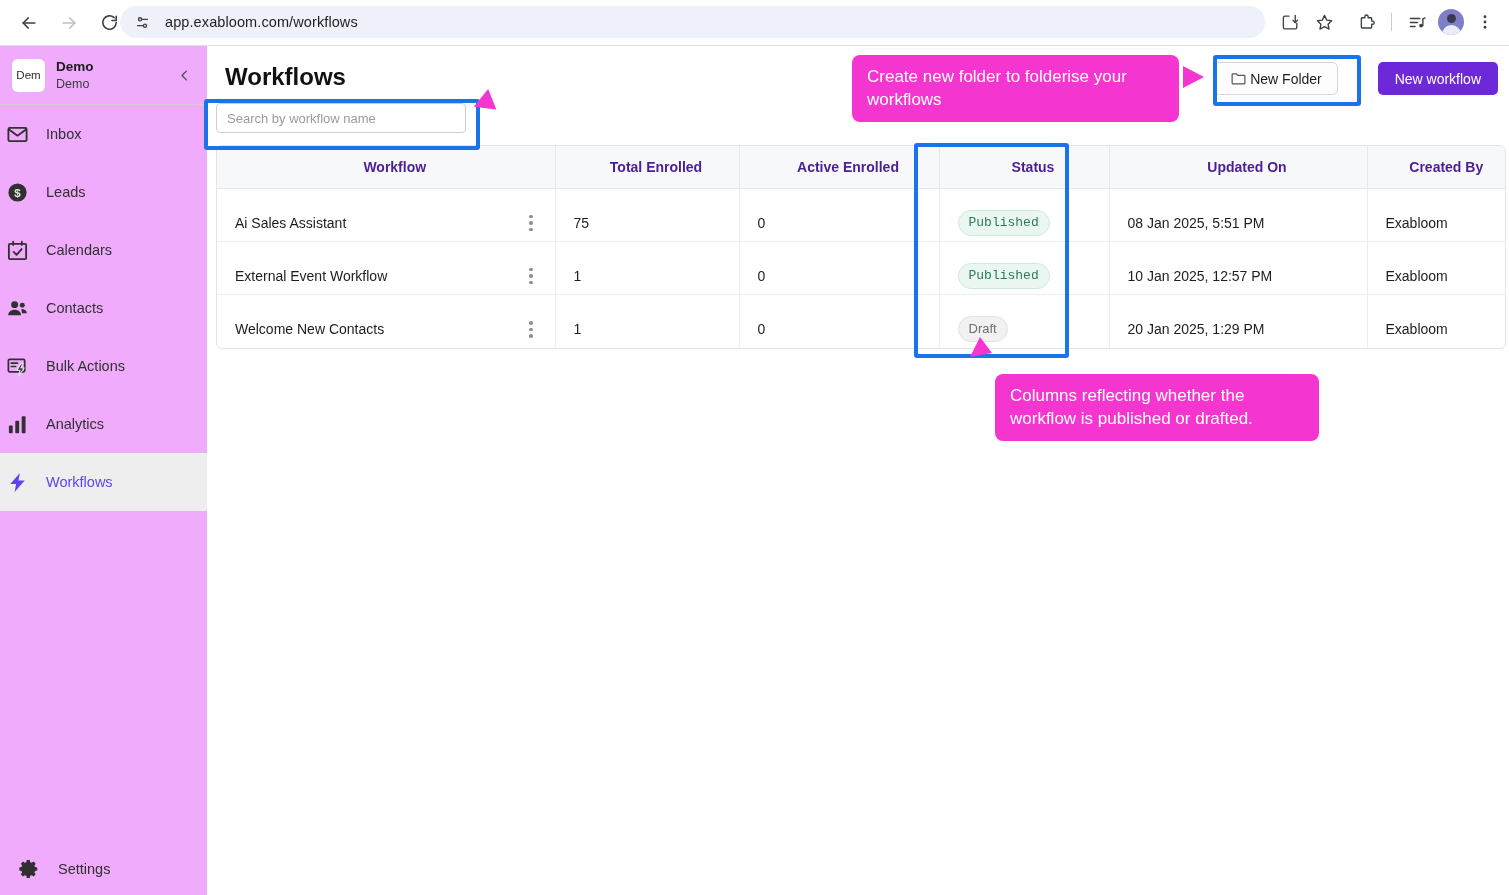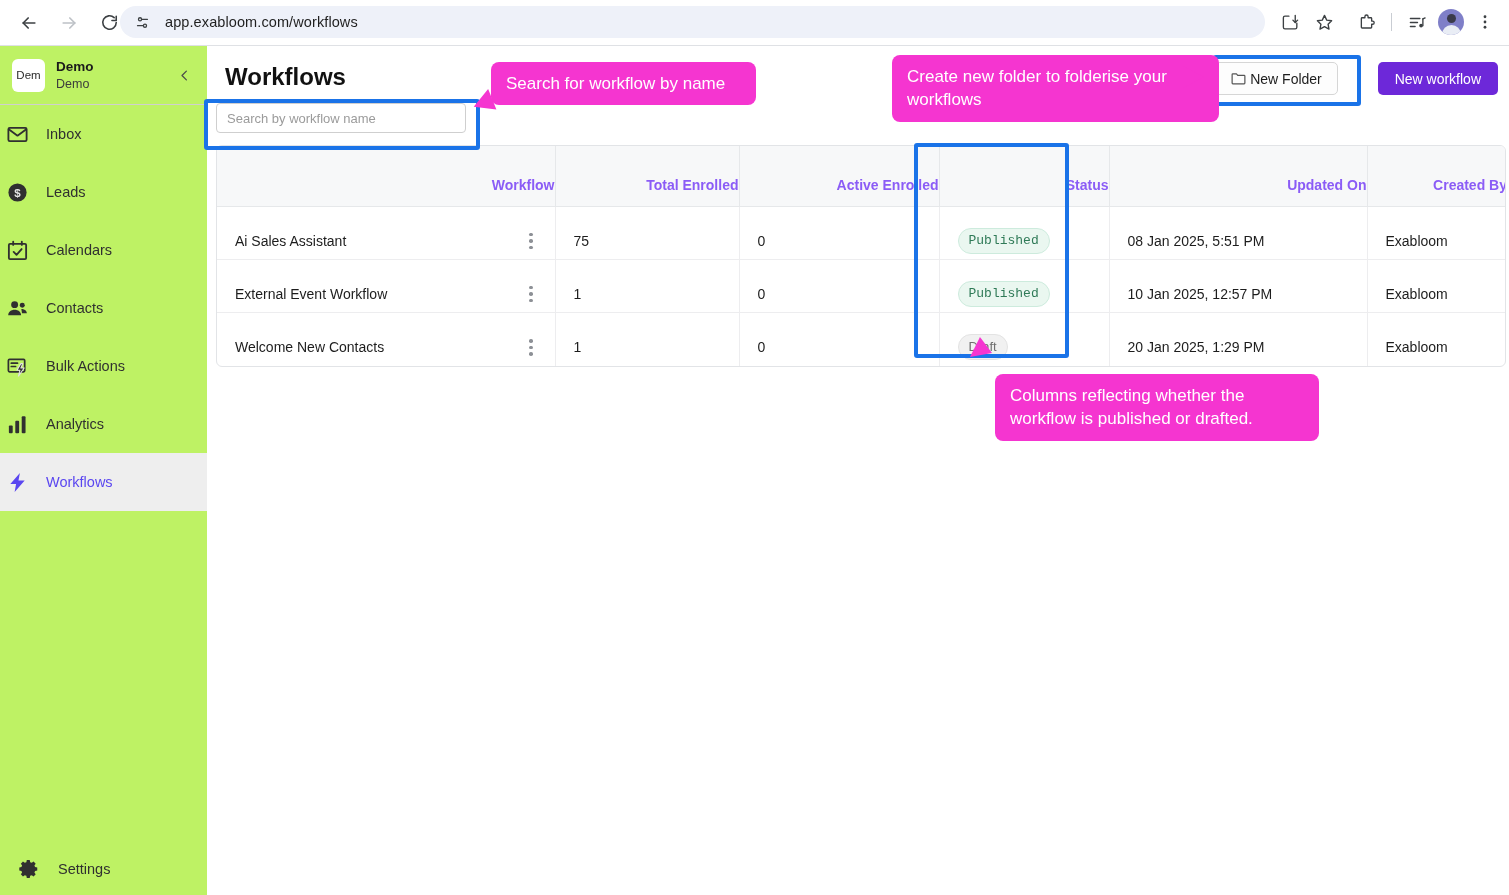--- a/index.html
+++ b/index.html
@@ -60,21 +60,21 @@
     border-radius: 10px 10px 0 0; background: #e9edf5;
   }
   .chrome-hairline {
     position: absolute; left: 0; top: 45px; width: 1509px; height: 1px;
     background: #dfe1e5;
   }
 
   
   .sidebar {
     position: absolute; left: 0; top: 46px; width: 207px; height: 849px;
-    background: #bef264;
+    background: #f0abfc;
   }
   .sb-header {
     height: 58px; display: flex; align-items: center; padding: 0 12px;
   }
   .sb-logo {
     width: 33px; height: 33px; border-radius: 6px; background: #ffffff;
     display: flex; align-items: center; justify-content: center;
     font-size: 11.5px; color: #2b2b2b; flex: 0 0 auto;
   }
   .sb-names { margin-left: 11px; flex: 1 1 auto; line-height: 1.15; }
@@ -143,22 +143,22 @@
   
   .table-wrap {
     position: absolute; left: 9px; top: 99px;
     width: 1290px;
     border: 1px solid #e2e4e7; border-radius: 6px;
     overflow: hidden; background: #fff;
   }
   table { width: 100%; border-collapse: collapse; table-layout: fixed; }
   thead tr { background: #f7f8f9; }
   th {
-    text-align: right; font-size: 14px; font-weight: bold; color: #8b5cf6;
-    padding: 31px 0 13px 18px; border-right: 1px solid #e6e8ea;
+    text-align: center; font-size: 14px; font-weight: bold; color: #4c1d95;
+    padding: 13px 0 13px 18px; border-right: 1px solid #e6e8ea;
     border-bottom: 1px solid #e6e8ea;
   }
   th:last-child, td:last-child { border-right: none; }
   td {
     font-size: 14px; color: #1d1d1d; height: 53px;
     padding: 16px 0 0 18px; border-right: 1px solid #ededef;
     border-bottom: 1px solid #ededef;
   }
   tbody tr:last-child td { border-bottom: none; }
   .col-workflow { width: 338px; }
@@ -470,26 +470,25 @@
           </tr>
         </tbody>
       </table>
     </div>
   </div>
 
   <div class="hl-box" style="left:204px; top:99px; width:276px; height:51px;"></div>
   <div class="hl-box" style="left:1213px; top:55px; width:148px; height:51px;"></div>
   <div class="hl-box" style="left:914px; top:143px; width:155px; height:215px;"></div>
 
-  <div class="callout" style="left:491px; top:62px; width:265px;">Search for workflow by name</div>
   <div class="tri" style="left:473px; top:92px;
        border-top:11px solid transparent; border-bottom:11px solid transparent; border-right:20px solid #f535d0;
        transform:rotate(-22deg);"></div>
 
-  <div class="callout" style="left:892px; top:55px; width:327px;">Create new folder to folderise your workflows</div>
+  <div class="callout" style="left:852px; top:55px; width:327px;">Create new folder to folderise your workflows</div>
   <div class="tri" style="left:1183px; top:66px;
        border-top:11px solid transparent; border-bottom:11px solid transparent; border-left:21px solid #f535d0;"></div>
 
   <div class="callout" style="left:995px; top:374px; width:324px;">Columns reflecting whether the workflow is published or drafted.</div>
   <div class="tri" style="left:968px; top:341px;
        border-top:10px solid transparent; border-bottom:10px solid transparent; border-left:20px solid #f535d0;
        transform:rotate(143deg);"></div>
 
 </div>
 

